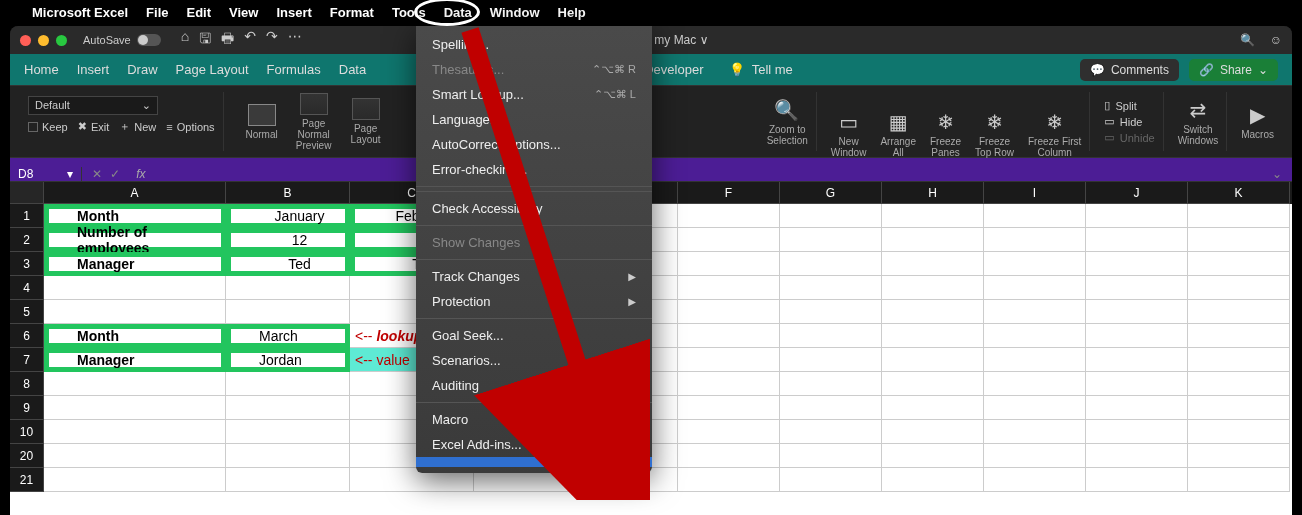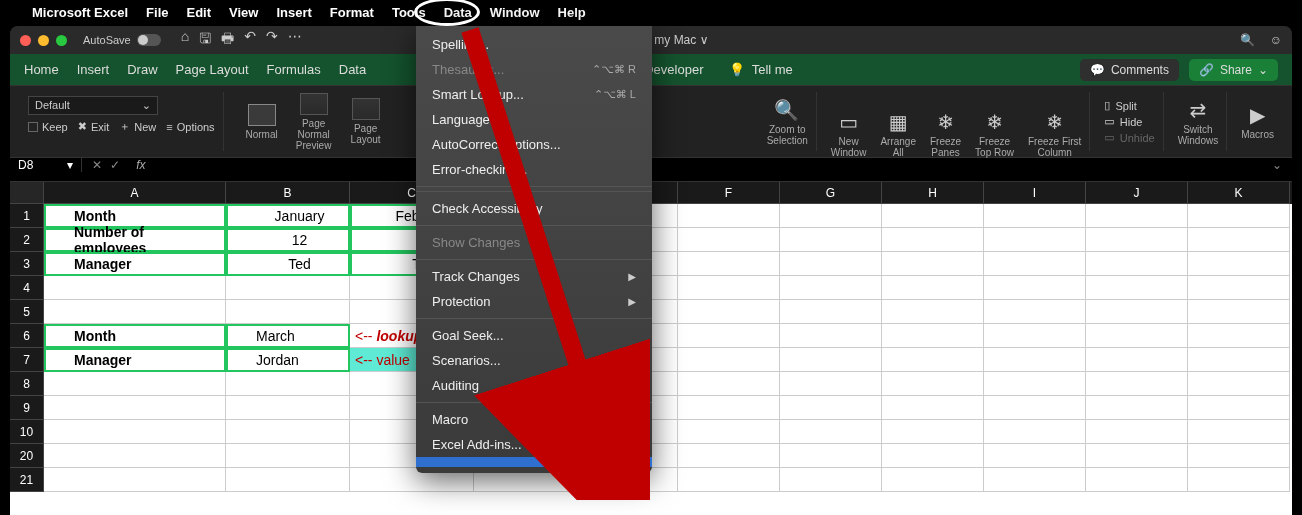--- a/index.html
+++ b/index.html
@@ -23,21 +23,21 @@
 .traffic .y { background: #febc2e; }
 .traffic .g { background: #28c840; }
 .autosave { margin-left: 8px; font-size: 11px; color: #ccc; display: flex; align-items: center; gap: 6px; }
 .autosave .toggle { width: 24px; height: 12px; background: #555; border-radius: 6px; position: relative; }
 .autosave .toggle::after { content: ""; position: absolute; left: 1px; top: 1px; width: 10px; height: 10px; background: #ccc; border-radius: 50%; }
 .qat { display: flex; gap: 10px; margin-left: 12px; color: #ccc; font-size: 14px; }
 .title-center { position: absolute; left: 50%; transform: translateX(-50%); font-size: 12px; color: #ccc; }
 .title-right { margin-left: auto; display: flex; gap: 14px; color: #ccc; }
 
 
-.ribbon-tabs { height: 32px; background: #14532d; display: flex; align-items: center; padding: 0 14px; gap: 18px; font-size: 13px; border-bottom: 1px solid #333; }
+.ribbon-tabs { height: 32px; background: #0f766e; display: flex; align-items: center; padding: 0 14px; gap: 18px; font-size: 13px; border-bottom: 1px solid #333; }
 .ribbon-tabs span { color: #ddd; cursor: pointer; }
 .ribbon-tabs .tellme { display: flex; align-items: center; gap: 6px; margin-left: 8px; color: #ccc; }
 .ribbon-actions { margin-left: auto; display: flex; gap: 10px; }
 .btn { display: flex; align-items: center; gap: 6px; padding: 4px 10px; border-radius: 5px; font-size: 12px; }
 .btn.comments { background: #2f2f2f; color: #eee; }
 .btn.share { background: #1a7f37; color: #fff; }
 
 
 .ribbon { height: 72px; background: #222; display: flex; align-items: stretch; border-bottom: 1px solid #333; padding: 6px 10px; gap: 6px; font-size: 11px; color: #ccc; }
 .group { display: flex; flex-direction: column; justify-content: center; align-items: center; padding: 0 8px; border-right: 1px solid #333; gap: 2px; }
@@ -53,38 +53,38 @@
 .chk { width: 10px; height: 10px; border: 1px solid #666; display: inline-block; }
 .smallopts { display: flex; flex-direction: column; gap: 3px; font-size: 11px; }
 .smallopts div { display: flex; align-items: center; gap: 5px; }
 
 .bigbtns { display: flex; gap: 4px; }
 .bigbtn { display: flex; flex-direction: column; align-items: center; justify-content: center; width: 48px; gap: 3px; }
 .bigbtn .ic { width: 28px; height: 22px; border: 1px solid #555; background: linear-gradient(#333,#2a2a2a); }
 .bigbtn.sel .ic { background: #3a3a3a; border-color: #888; }
 
 
-.fbar { height: 24px; background: #000000; border-bottom: 1px solid #333; display: flex; align-items: flex-start; font-size: 12px; }
+.fbar { height: 24px; background: #4c1d95; border-bottom: 1px solid #333; display: flex; align-items: flex-end; font-size: 12px; }
 .fbar .namebox { width: 72px; padding: 0 8px; border-right: 1px solid #333; display: flex; align-items: center; justify-content: space-between; }
 .fbar .fxbtns { display: flex; gap: 8px; padding: 0 10px; color: #888; }
 .fbar .fx { font-style: italic; color: #aaa; padding-left: 6px; }
 .fbar .expand { margin-left: auto; padding: 0 10px; color: #888; }
 
 
 .grid-wrap { position: relative; background: #fff; color: #000; height: calc(100% - 156px); }
 .colhdr { display: flex; background: #1a1a1a; color: #fff; height: 22px; font-size: 12px; }
 .corner { width: 34px; border-right: 1px solid #444; border-bottom: 1px solid #444; background: #262626; }
 .colhdr .col { border-right: 1px solid #444; border-bottom: 1px solid #444; display: flex; align-items: center; justify-content: center; }
 .rows { display: flex; flex-direction: column; }
 .row { display: flex; height: 24px; font-size: 14px; }
 .rowhdr { width: 34px; background: #1a1a1a; color: #fff; border-right: 1px solid #444; border-bottom: 1px solid #444; display: flex; align-items: center; justify-content: center; font-size: 12px; }
 .cell { background: #fff; border-right: 1px solid #ccc; border-bottom: 1px solid #ccc; display: flex; align-items: center; padding: 0 5px; }
 .cell.bold { font-weight: 700; }
 .cell.center { justify-content: center; }
-.cell.bordered { border: 2px solid #22c55e; padding-left: 28px; }
+.cell.bordered { border: 5px solid #22c55e; padding-left: 28px; }
 .anno { color: #c00000; font-family: Arial; font-size: 14px; }
 .anno .it { font-style: italic; font-weight: 700; }
 
 .colA { width: 182px; }
 .colB { width: 124px; }
 .colC { width: 124px; }
 .colRest { width: 102px; }
 
 .sel-cell { position: absolute; border: 2px solid #107c41; width: 124px; height: 24px; left: 464px; top: 190px; pointer-events: none; }
 .sel-cell::after { content: ""; position: absolute; right: -3px; bottom: -3px; width: 6px; height: 6px; background: #107c41; }

